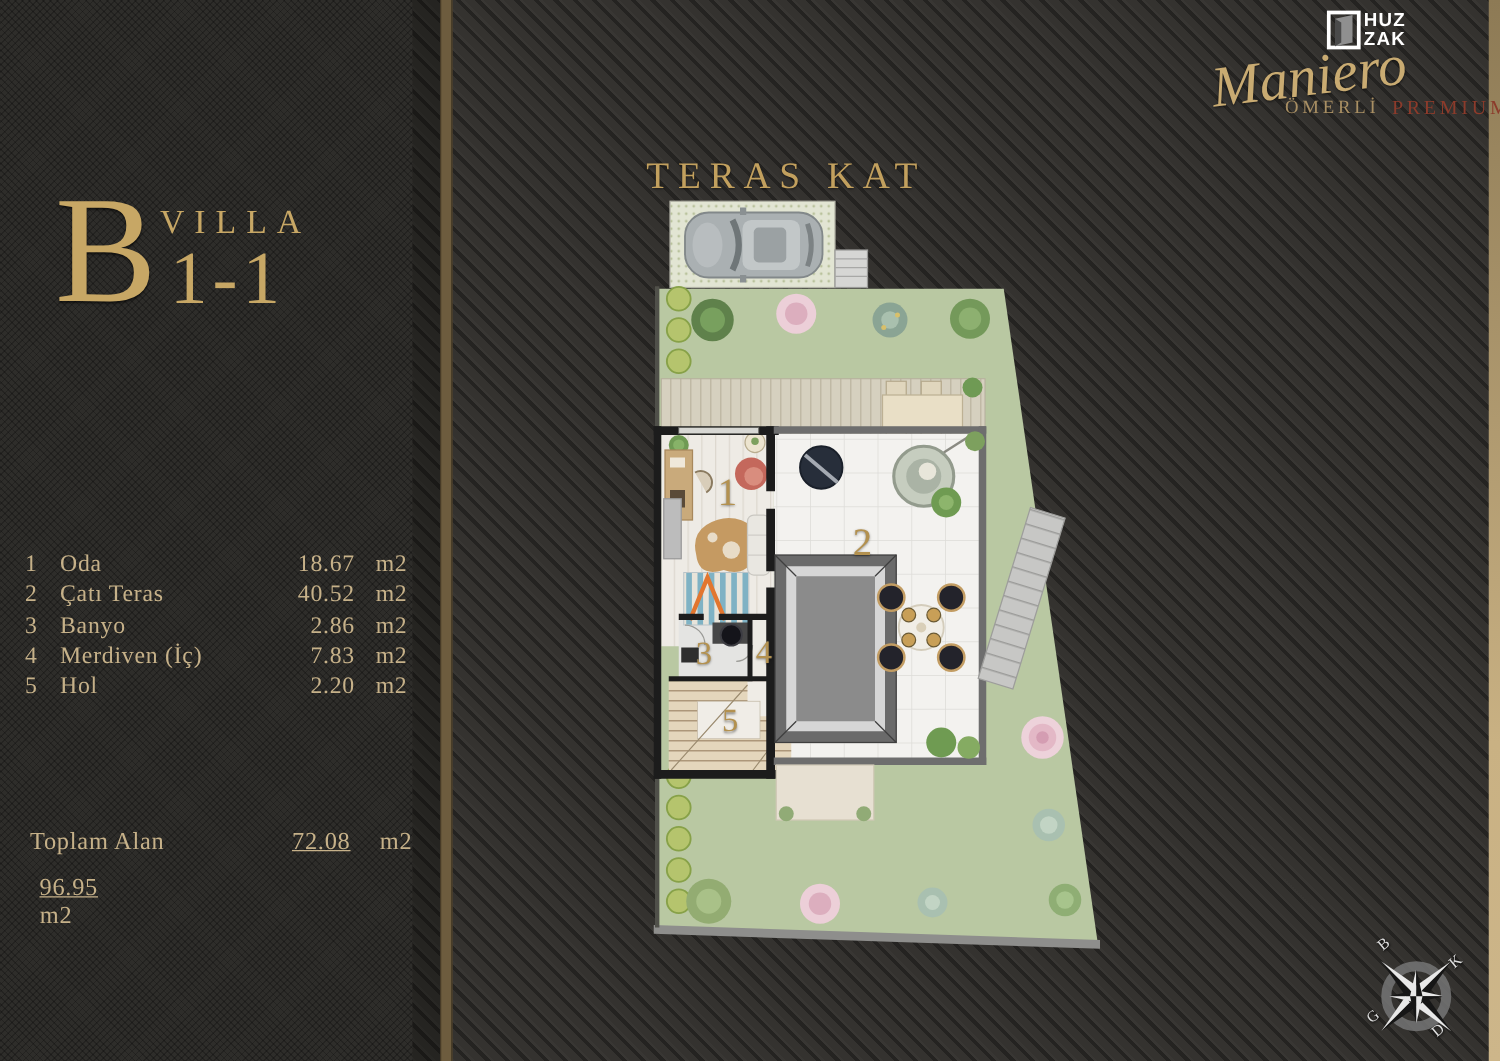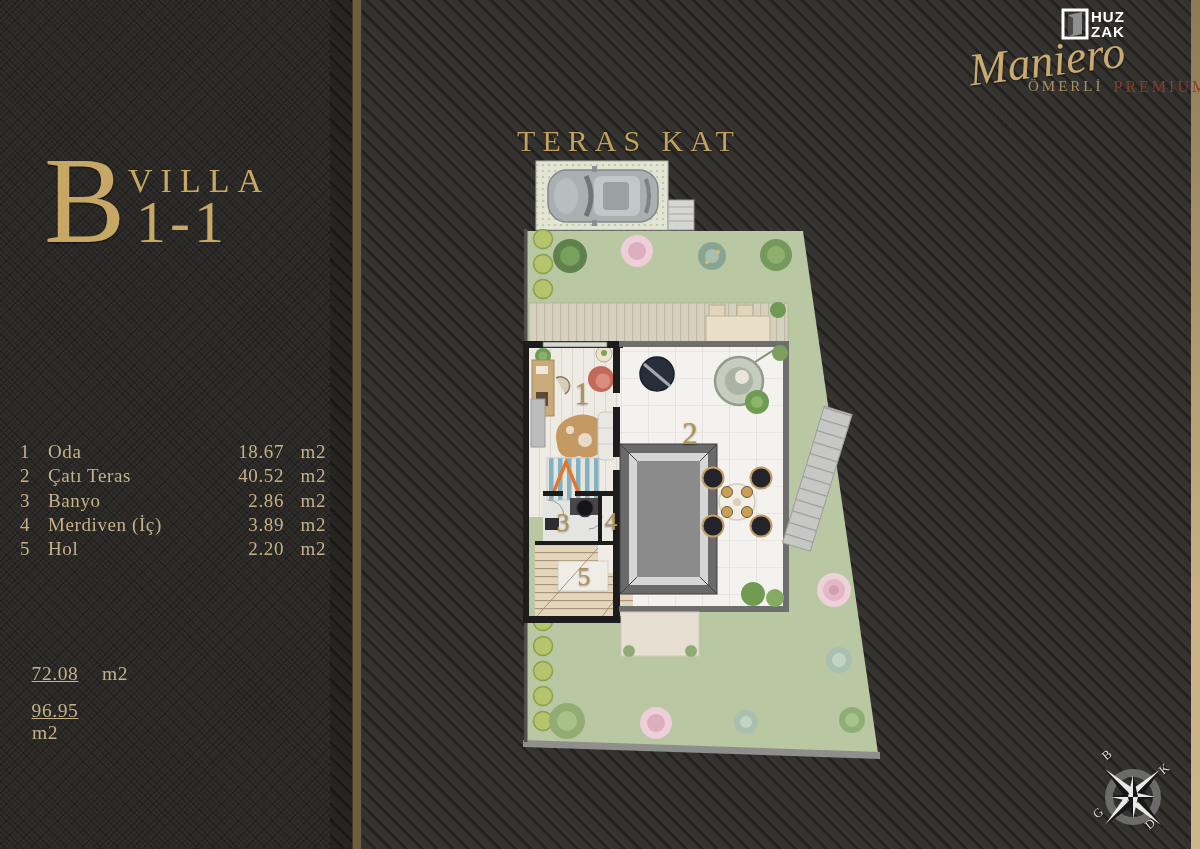--- a/index.html
+++ b/index.html
@@ -18,21 +18,21 @@
       repeating-linear-gradient(45deg, rgba(0,0,0,.22) 0 1px, transparent 1px 4px),
       repeating-linear-gradient(-45deg, rgba(0,0,0,.22) 0 1px, transparent 1px 4px),
       #2e2d2a;
   }
   .panel-shade{left:330px;top:0;width:22px;height:849px;background:rgba(0,0,0,.28);}
   .gold-divider{left:352px;top:0;width:8px;height:849px;background:#6d5c3e;border-left:1px solid #463a26;border-right:1px solid #3d3322;}
   .right-edge{left:1191px;top:0;width:9px;height:849px;background:linear-gradient(180deg,#8d7a55,#c9b183 70%,#cdb68a);}
 
   
   .villa-b{left:44px;top:146px;font-size:122px;line-height:110px;color:#c7a765;text-shadow:0 1px 2px rgba(0,0,0,.6);}
-  .villa-type{left:128px;top:162px;font-size:34px;letter-spacing:8px;color:#c7a765;}
+  .villa-type{left:128px;top:162px;font-size:27px;letter-spacing:8px;color:#c7a765;}
   .villa-unit{left:136px;top:188px;font-size:60px;letter-spacing:4px;color:#c7a765;}
 
   
   .room-list{left:20px;top:441px;width:306px;color:#c6b189;font-size:19px;letter-spacing:.6px;}
   .room-row{display:flex;height:24.3px;align-items:baseline;}
   .room-no{width:28px;}
   .room-name{flex:1;}
   .room-area{width:62px;text-align:right;}
   .room-unit{width:42px;text-align:right;}
 
@@ -92,32 +92,33 @@
   </div>
   <div class="room-row">
     <span class="room-no">3</span>
     <span class="room-name">Banyo</span>
     <span class="room-area">2.86</span>
     <span class="room-unit">m2</span>
   </div>
   <div class="room-row">
     <span class="room-no">4</span>
     <span class="room-name">Merdiven (İç)</span>
-    <span class="room-area">3.89</span>
+    <span class="room-area">7.83</span>
     <span class="room-unit">m2</span>
   </div>
   <div class="room-row">
     <span class="room-no">5</span>
     <span class="room-name">Hol</span>
     <span class="room-area">2.20</span>
     <span class="room-unit">m2</span>
   </div>
 </div>
 
 <div class="abs totals-total">
+  <span class="t-label">Toplam Alan</span>
   <span class="t-val">72.08</span>
   <span class="t-unit">m2</span>
 </div>
 <div class="abs totals-gross">
   <span class="g-right">
     <span class="g-val">96.95</span>
     <span class="g-unit">m2</span>
   </span>
 </div>
 

